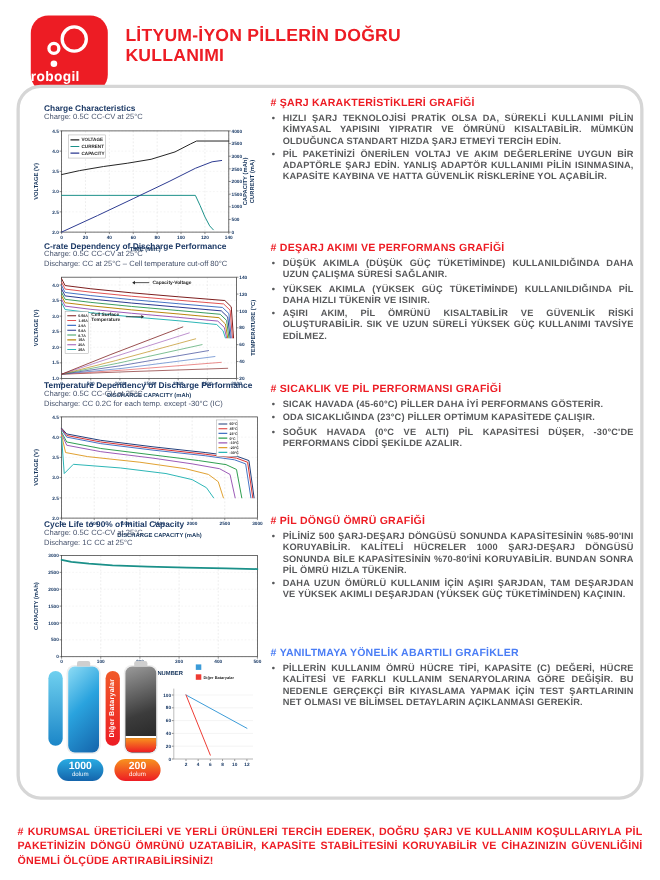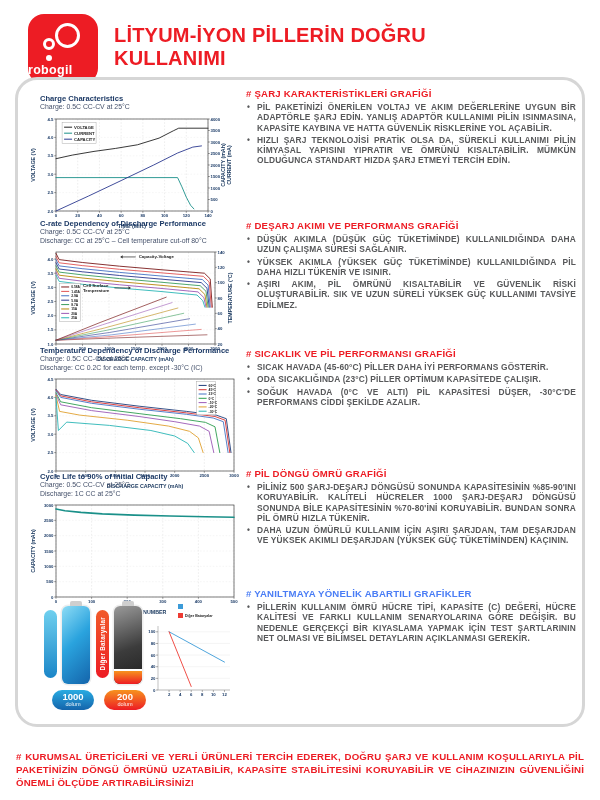--- a/index.html
+++ b/index.html
@@ -4,21 +4,21 @@
 <style>
   :root{ --red:#ed1c24; --blue:#4a7df5; --gray:#57585a; }
   *{margin:0;padding:0;box-sizing:border-box;}
   body{width:600px;height:800px;background:#fff;font-family:"Liberation Sans",sans-serif;position:relative;overflow:hidden;}
   
   .logo{position:absolute;left:28px;top:14px;width:70px;height:70px;background:var(--red);border-radius:16px;}
   .logo .c1{position:absolute;left:27px;top:9px;width:25px;height:25px;border:3.5px solid #fff;border-radius:50%;}
   .logo .c2{position:absolute;left:15px;top:24px;width:12px;height:12px;border:3px solid #fff;border-radius:50%;}
   .logo .c3{position:absolute;left:18px;top:41px;width:6px;height:6px;background:#fff;border-radius:50%;}
   .logo .t{position:absolute;left:0;right:0;bottom:7px;text-align:left;color:#fff;font-size:12.5px;font-weight:700;letter-spacing:.3px;}
-  .page-title{position:absolute;left:114px;top:24px;color:var(--red);font-size:20px;font-weight:800;line-height:1.15;letter-spacing:.2px;white-space:pre-line;}
+  .page-title{position:absolute;left:114px;top:24px;color:var(--red);font-size:16px;font-weight:800;line-height:1.15;letter-spacing:.2px;white-space:pre-line;}
   
   .card{position:absolute;left:15px;top:77px;width:570px;height:650px;border:3px solid #d6d6d6;border-radius:22px;background:#fff;}
   .fig{position:absolute;left:12px;width:214px;}
   .fig-title{font-size:7.6px;font-weight:700;color:#1d3a66;padding-left:10px;}
   .fig-sub{font-size:6.9px;color:#44506a;padding-left:10px;line-height:1.25;}
   .fig svg{width:212px;height:116px;display:block;margin-top:2px;}
   .tick{font-family:"Liberation Sans",sans-serif;font-size:4.3px;font-weight:700;fill:#1a3a66;}
   .axl{font-family:"Liberation Sans",sans-serif;font-size:5.3px;font-weight:700;fill:#16355c;}
   .lg{font-family:"Liberation Sans",sans-serif;font-weight:700;fill:#222;}
   .ann{font-family:"Liberation Sans",sans-serif;font-size:4.4px;font-weight:700;fill:#222;}
@@ -436,22 +436,22 @@
           <text x="43" y="6" class="lg" font-size="3.6" fill="#333"></text>
           <rect x="36" y="11" width="5" height="5" fill="#ee3b33"></rect>
           <text x="43" y="15" class="lg" font-size="3.6" fill="#333">Diğer Bataryalar</text>
         </svg>
     </div>
   </div>
 
   <div class="sec" style="top:8px">
     <h3>#  ŞARJ KARAKTERİSTİKLERİ GRAFİĞİ</h3>
     <ul>
+      <li>HIZLI ŞARJ TEKNOLOJİSİ PRATİK OLSA DA, SÜREKLİ KULLANIMI PİLİN KİMYASAL YAPISINI YIPRATIR VE ÖMRÜNÜ KISALTABİLİR. MÜMKÜN OLDUĞUNCA STANDART HIZDA ŞARJ ETMEYİ TERCİH EDİN.</li>
       <li>PİL PAKETİNİZİ ÖNERİLEN VOLTAJ VE AKIM DEĞERLERİNE UYGUN BİR ADAPTÖRLE ŞARJ EDİN. YANLIŞ ADAPTÖR KULLANIMI PİLİN ISINMASINA, KAPASİTE KAYBINA VE HATTA GÜVENLİK RİSKLERİNE YOL AÇABİLİR.</li>
-      <li>HIZLI ŞARJ TEKNOLOJİSİ PRATİK OLSA DA, SÜREKLİ KULLANIMI PİLİN KİMYASAL YAPISINI YIPRATIR VE ÖMRÜNÜ KISALTABİLİR. MÜMKÜN OLDUĞUNCA STANDART HIZDA ŞARJ ETMEYİ TERCİH EDİN.</li>
     </ul>
   </div>
 
   <div class="sec" style="top:140px">
     <h3>#  DEŞARJ AKIMI VE PERFORMANS GRAFİĞİ</h3>
     <ul>
       <li>DÜŞÜK AKIMLA (DÜŞÜK GÜÇ TÜKETİMİNDE) KULLANILDIĞINDA DAHA UZUN ÇALIŞMA SÜRESİ SAĞLANIR.</li>
       <li>YÜKSEK AKIMLA (YÜKSEK GÜÇ TÜKETİMİNDE) KULLANILDIĞINDA PİL DAHA HIZLI TÜKENİR VE ISINIR.</li>
       <li>AŞIRI AKIM, PİL ÖMRÜNÜ KISALTABİLİR VE GÜVENLİK RİSKİ OLUŞTURABİLİR. SIK VE UZUN SÜRELİ YÜKSEK GÜÇ KULLANIMI TAVSİYE EDİLMEZ.</li>
     </ul>

